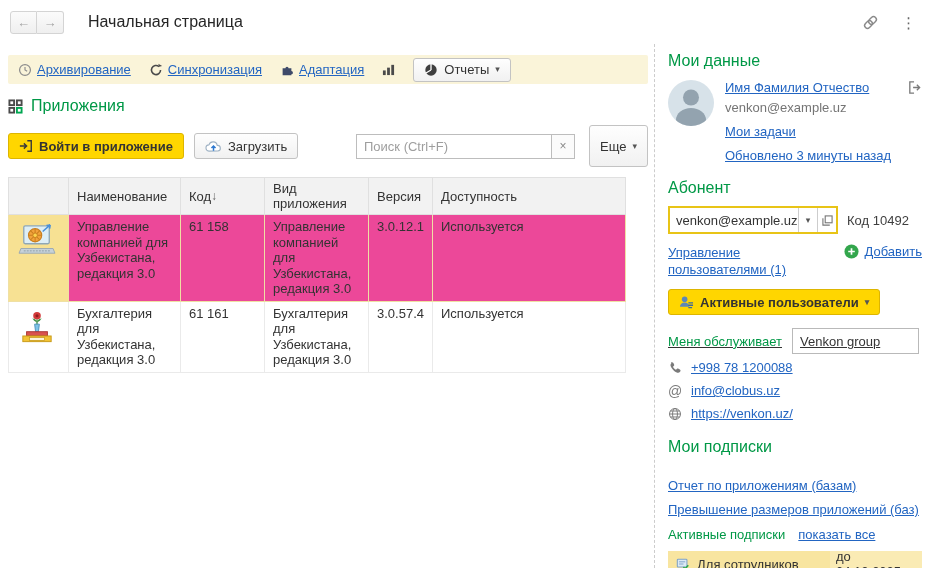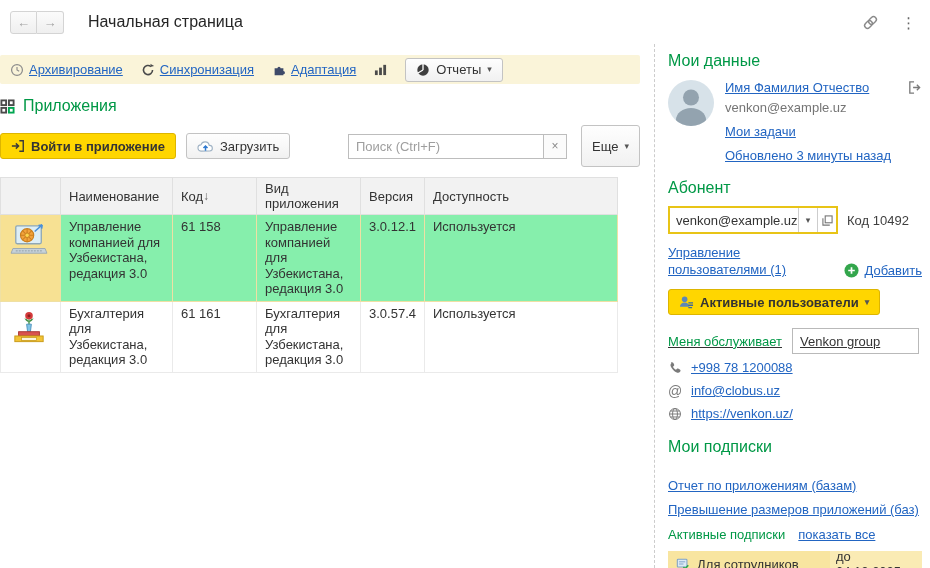--- a/index.html
+++ b/index.html
@@ -23,21 +23,21 @@
     font-family: "Liberation Sans", sans-serif;
   }
   .nav-btns button:first-child { border-radius: 3px 0 0 3px; }
   .nav-btns button:last-child { border-radius: 0 3px 3px 0; border-left: none; }
   .page-title { font-size: 16px; font-weight: normal; color: #262626; margin-left: 24px; }
   .topbar-right { margin-left: auto; display: flex; align-items: center; gap: 22px; }
   .kebab { font-size: 15px; color: #666; cursor: pointer; line-height: 1; }
 
   
   .main { display: flex; align-items: stretch; height: 524px; }
-  .content { width: 648px; }
+  .content { width: 648px; padding-left: 8px; }
   .v-divider { border-left: 1px dashed #CCCCCC; margin-left: 6px; }
   .sidebar { width: 254px; margin-left: 13px; padding-top: 4px; }
 
   
   .toolbar {
     margin-top: 11px; height: 29px; background: #FAF4D9; border-radius: 2px;
     display: flex; align-items: center; padding: 0 10px; gap: 18px; width: 640px;
   }
   .tool { display: flex; align-items: center; gap: 5px; }
   .btn {
@@ -71,21 +71,21 @@
   th {
     background: #F2F2F2; border: 1px solid #E0E0E0; height: 26px; padding: 3px 8px;
     font-weight: normal; text-align: left; color: #333; font-size: 13px;
   }
   th .th-flex { display: flex; align-items: center; }
   td {
     border: 1px solid #EAEAEA; vertical-align: top; padding: 4px 8px;
     font-size: 13px; line-height: 15.5px;
   }
   tr.app-row { height: 68px; cursor: pointer; }
-  tr.selected td { background: #86efac; border-color: #EFE0A4; }
+  tr.selected td { background: #ec4899; border-color: #EFE0A4; }
   tr.selected td.icon-cell { background: #F7E193; }
   td.icon-cell { text-align: center; padding-top: 8px; }
   .sort-arrow { color: #666; font-size: 12px; }
 
   
   .side-title { color: #009846; font-size: 16px; font-weight: normal; }
   .t-mydata { margin: 4px 0 10px; }
   .profile { display: flex; }
   .avatar { width: 46px; height: 46px; flex: 0 0 46px; }
   .profile-info { margin-left: 11px; flex: 1; }
@@ -99,21 +99,21 @@
     height: 28px; width: 170px;
   }
   .combo .combo-value { flex: 1; padding: 0 6px; display: flex; align-items: center; overflow: hidden; white-space: nowrap; }
   .combo .combo-caret, .combo .combo-open {
     width: 19px; border-left: 1px solid #CDCDCD; display: flex; align-items: center;
     justify-content: center; cursor: pointer; background: #fff;
   }
   .code-label { margin-left: 9px; color: #3F3F3F; }
   .links-row { display: flex; margin-top: 10px; }
   .users-link { width: 152px; line-height: 17px; }
-  .add-group { margin-left: auto; display: flex; align-items: flex-end; gap: 6px; }
+  .add-group { margin-left: auto; display: flex; align-items: flex-start; gap: 6px; }
   .active-users { margin-top: 11px; height: 26px; }
   .serve-row { display: flex; align-items: center; margin-top: 13px; text-decoration: underline; }
   .green-label { color: #009846; }
   .serve-row input {
     margin-left: 10px; width: 127px; height: 26px; border: 1px solid #B9B9B9;
     padding: 0 7px; font-size: 13px; font-family: "Liberation Sans", sans-serif; color: #333;
   }
   .contacts { margin-top: 2px; }
   .contact { display: flex; align-items: center; gap: 9px; height: 23px; }
   .at-glyph { color: #7A7A7A; font-size: 14px; width: 14px; text-align: center; }

